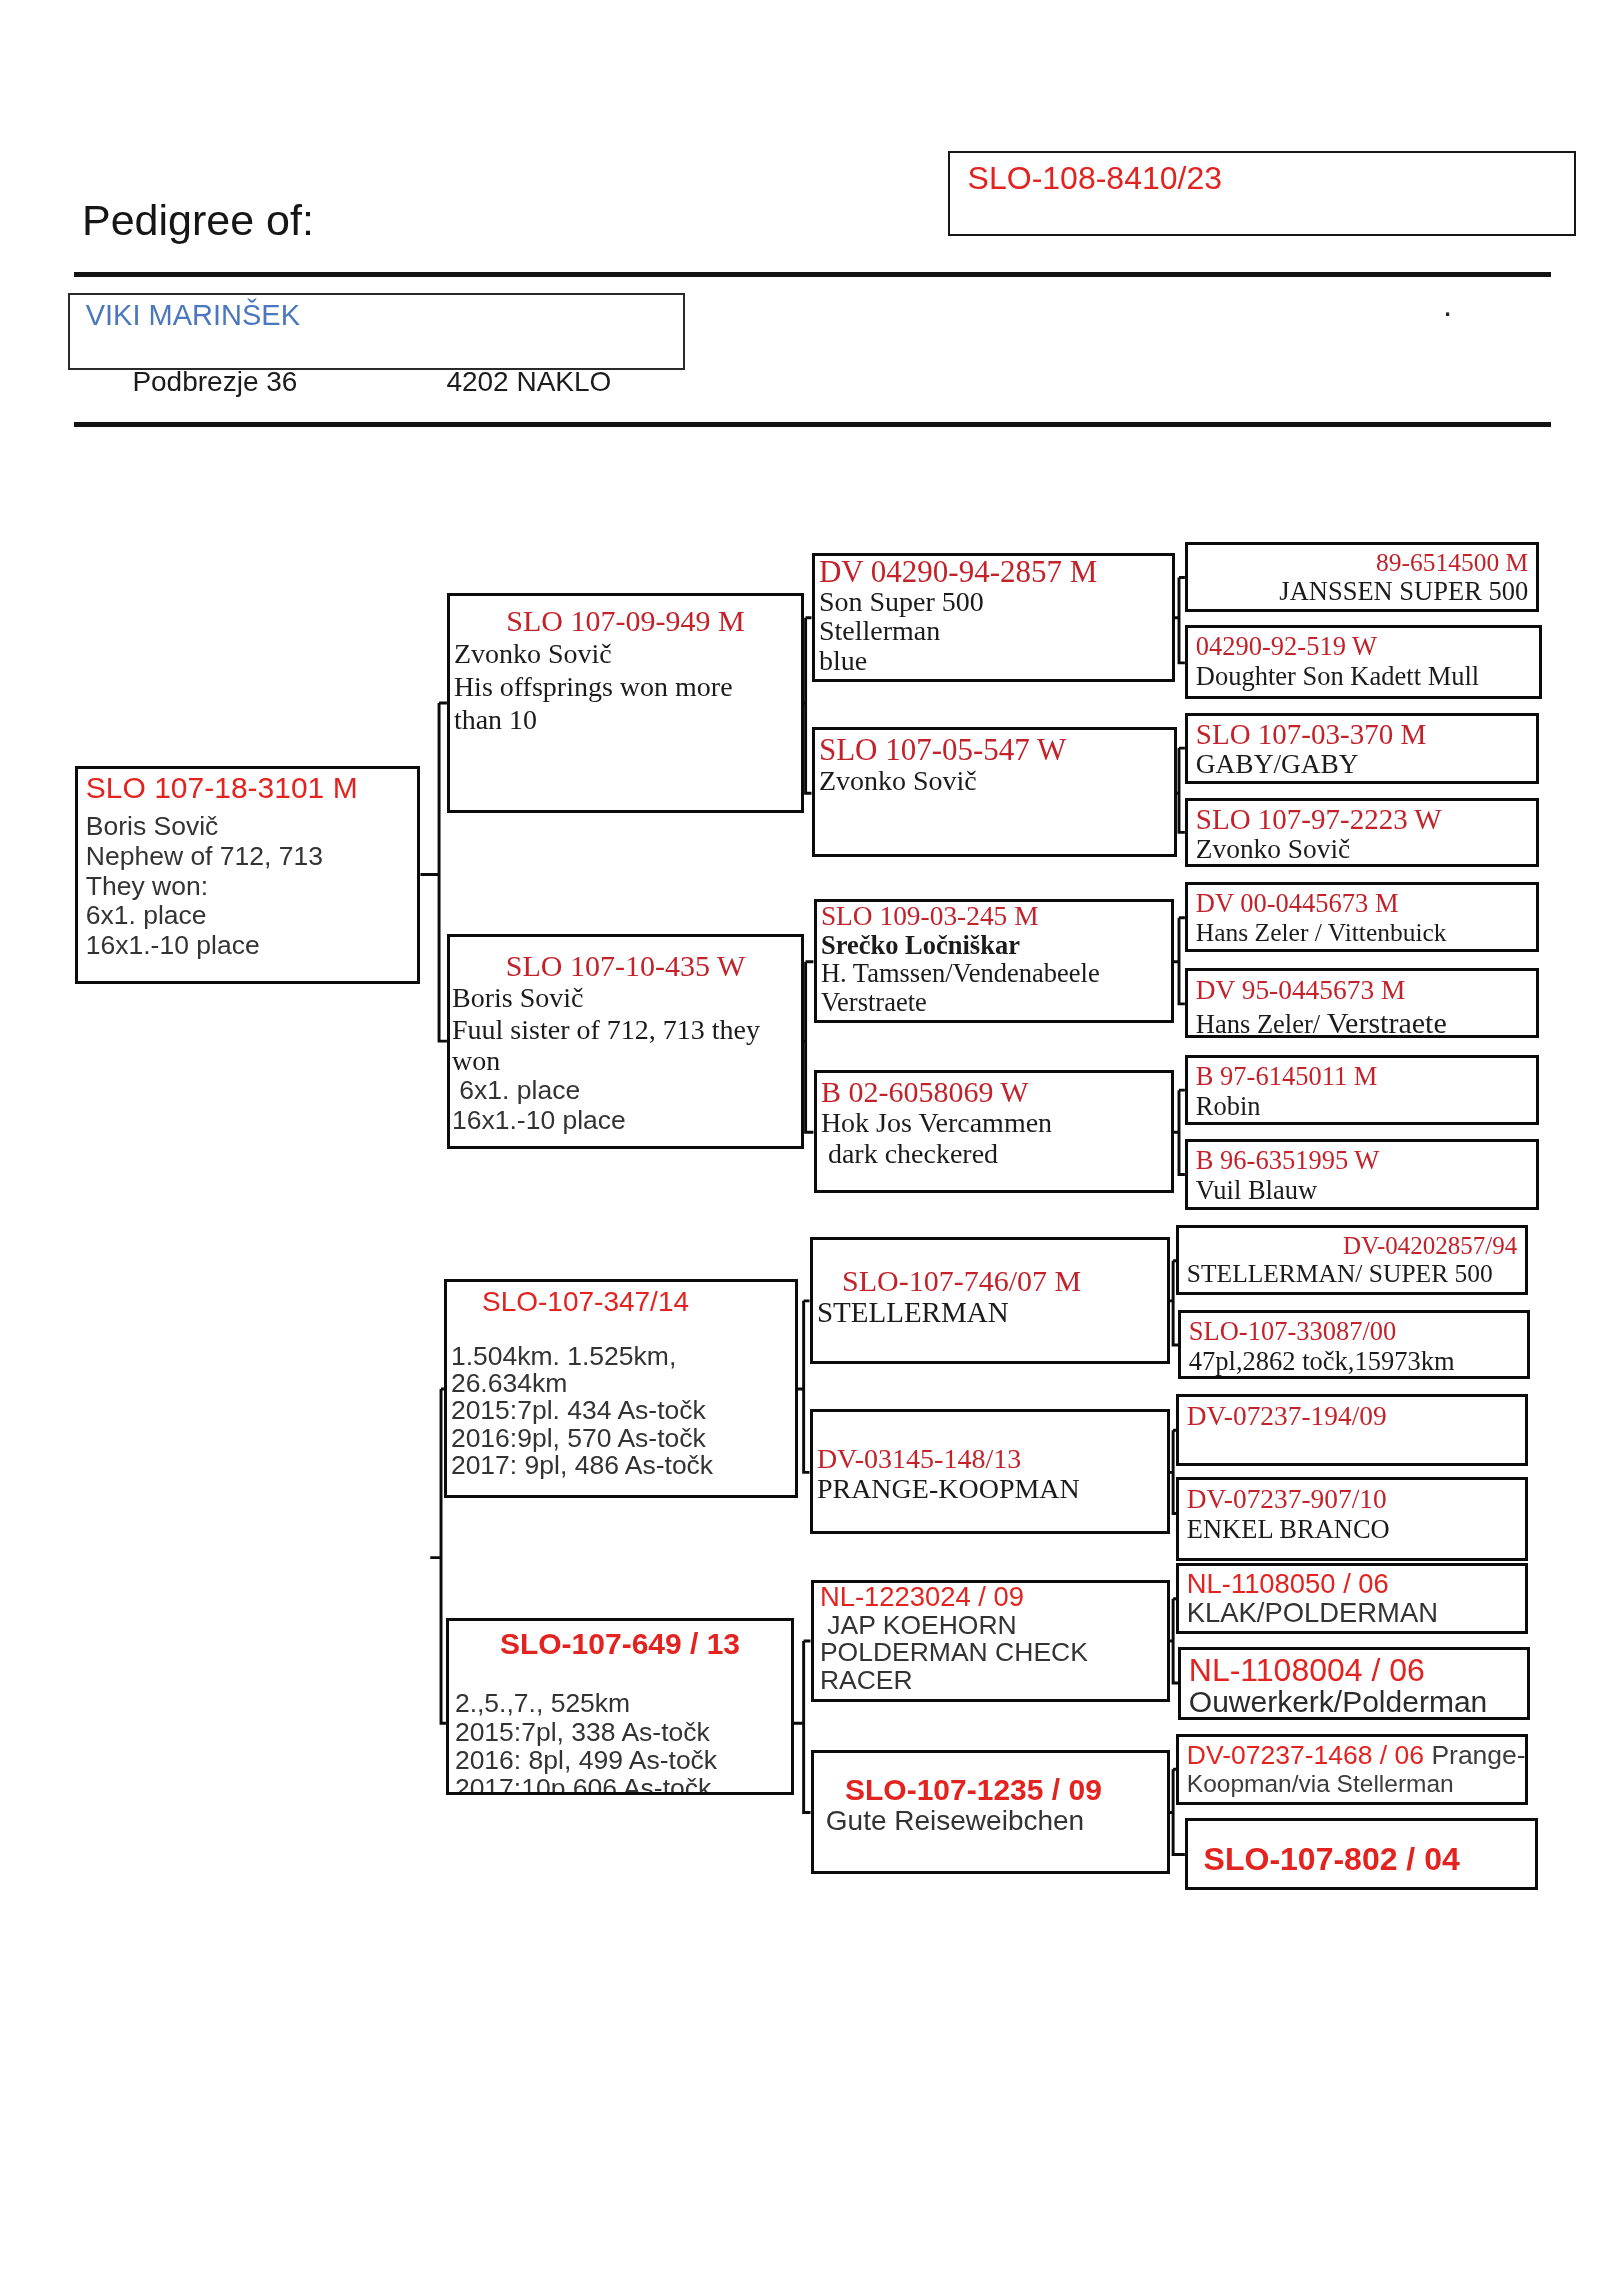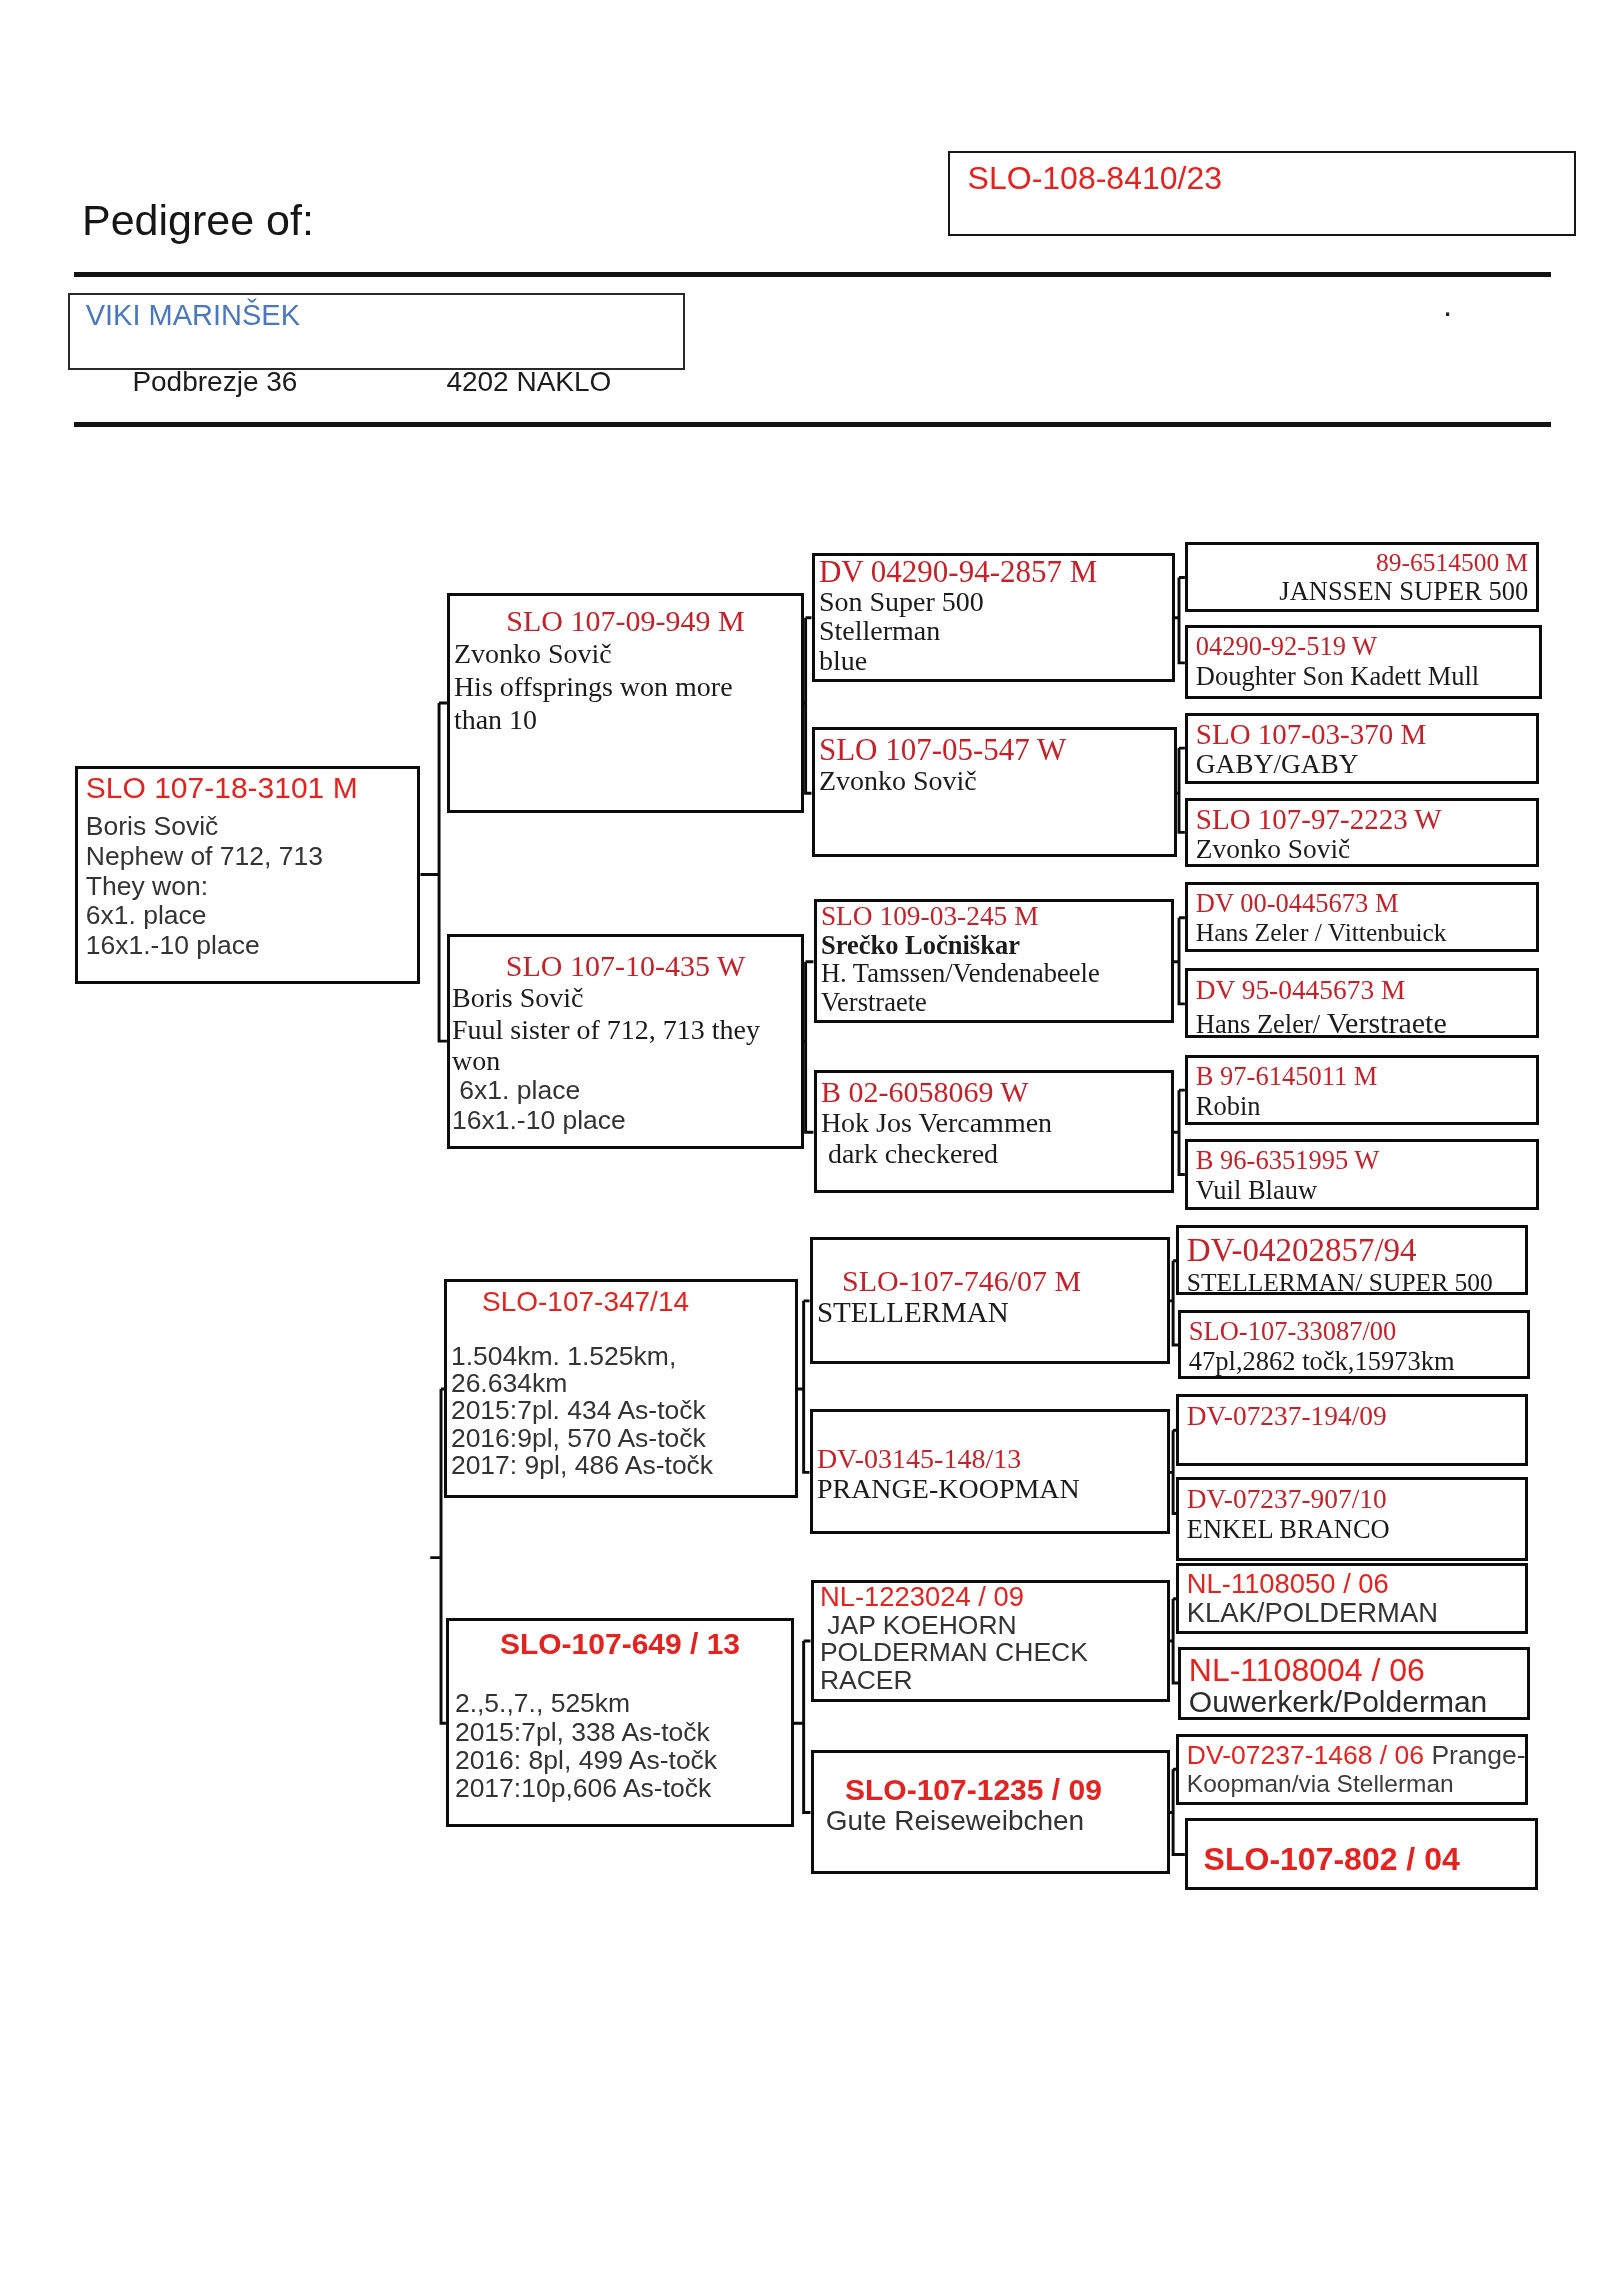--- a/index.html
+++ b/index.html
@@ -103,21 +103,21 @@
 
   <div class="pbox sans" style="left:444px;top:1279px;width:354px;height:219px;">
     <div class="ln id" style="font-size:28px;padding:3.9px 0 25.5px 35px;">SLO-107-347/14</div>
     <div class="ln" style="font-size:26.5px;padding-left:3.9px;line-height:1.03;">1.504km. 1.525km,</div>
     <div class="ln" style="font-size:26.5px;padding-left:3.9px;line-height:1.03;">26.634km</div>
     <div class="ln" style="font-size:26.5px;padding-left:3.9px;line-height:1.03;">2015:7pl. 434 As-točk</div>
     <div class="ln" style="font-size:26.5px;padding-left:3.9px;line-height:1.03;">2016:9pl, 570 As-točk</div>
     <div class="ln" style="font-size:26.5px;padding-left:3.9px;line-height:1.03;">2017: 9pl, 486 As-točk</div>
   </div>
 
-  <div class="pbox sans" style="left:446px;top:1618px;width:348px;height:209px;">
+  <div class="pbox sans" style="left:446px;top:1618px;width:348px;height:177px;">
     <div class="ln id bold ctr" style="font-size:30px;padding:5.9px 0 29px 0;">SLO-107-649 / 13</div>
     <div class="ln" style="font-size:26.5px;padding-left:5.9px;line-height:1.06;">2.,5.,7., 525km</div>
     <div class="ln" style="font-size:26.5px;padding-left:5.9px;line-height:1.06;">2015:7pl, 338 As-točk</div>
     <div class="ln" style="font-size:26.5px;padding-left:5.9px;line-height:1.06;">2016: 8pl, 499 As-točk</div>
     <div class="ln" style="font-size:26.5px;padding-left:5.9px;line-height:1.06;">2017:10p,606 As-točk</div>
   </div>
 
   <div class="pbox serif" style="left:812px;top:553px;width:363px;height:129px;">
     <div class="ln id" style="font-size:31px;line-height:1.0;padding-left:3.9px;">DV 04290-94-2857 M</div>
     <div class="ln" style="font-size:28px;line-height:1.05;padding-left:3.9px;">Son Super 500</div>
@@ -199,21 +199,21 @@
     <div class="ln id" style="font-size:26.5px;">B 97-6145011 M</div>
     <div class="ln" style="font-size:26.5px;">Robin</div>
   </div>
 
   <div class="pbox serif g4" style="left:1185px;top:1139px;width:354px;height:71px;">
     <div class="ln id" style="font-size:26.5px;">B 96-6351995 W</div>
     <div class="ln" style="font-size:26.5px;">Vuil Blauw</div>
   </div>
 
   <div class="pbox serif g4" style="left:1176px;top:1225px;width:352px;height:70px;">
-    <div class="ln id" style="font-size:33px;">DV-04202857/94</div>
+    <div class="ln id" style="font-size:25px;text-align:right;">DV-04202857/94</div>
     <div class="ln" style="font-size:25.5px;">STELLERMAN/ SUPER 500</div>
   </div>
 
   <div class="pbox serif g4" style="left:1178px;top:1310px;width:352px;height:69px;">
     <div class="ln id" style="font-size:26.5px;">SLO-107-33087/00</div>
     <div class="ln" style="font-size:26.5px;">47pl,2862 točk,15973km</div>
   </div>
 
   <div class="pbox serif g4" style="left:1176px;top:1394px;width:352px;height:72px;">
     <div class="ln id" style="font-size:27.4px;">DV-07237-194/09</div>

